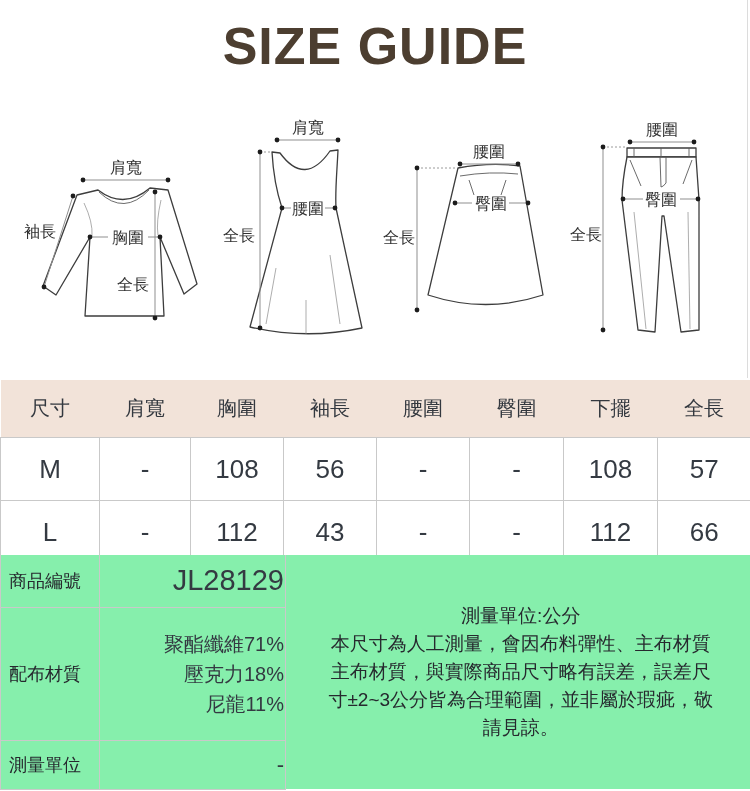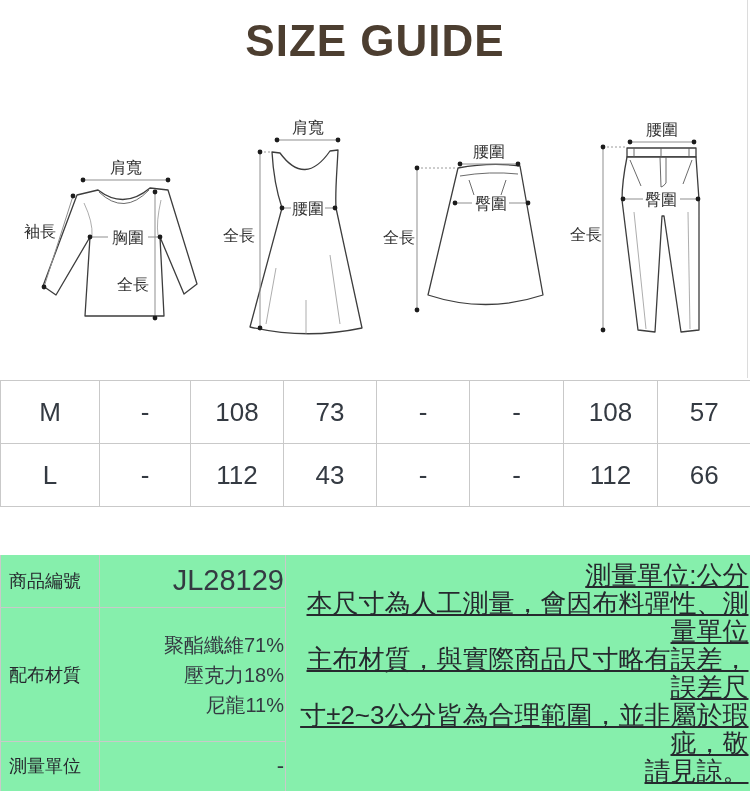--- a/index.html
+++ b/index.html
@@ -1,20 +1,20 @@
 <!DOCTYPE html>
 <html><head>
 <meta charset="utf-8">
 <style>
   html,body { margin:0; padding:0; background:#ffffff; }
   body { font-family:"Liberation Sans","DejaVu Sans",sans-serif; color:#333941; }
   .page { position:relative; width:750px; height:791px; background:#fff; overflow:hidden; }
 
   .title { position:absolute; top:16px; left:0; width:750px; text-align:center;
-           font-size:44px; font-weight:600; letter-spacing:1px; color:#4c3e30; }
+           font-size:52px; font-weight:600; letter-spacing:1px; color:#4c3e30; }
 
   .edge-line { position:absolute; top:0; right:2px; width:1px; height:378px; background:#dcdcdc; }
 
   .diagrams-svg { position:absolute; top:0; left:0; }
   .garment { fill:#ffffff; stroke:#3d3d3d; stroke-width:1.3; stroke-linejoin:round; }
   .detail  { fill:none; stroke:#5a5a5a; stroke-width:0.9; }
   .crease  { fill:none; stroke:#8a8a8a; stroke-width:0.7; }
   .mline   { stroke:#8f8f8f; stroke-width:1; fill:none; }
   .mdash   { stroke:#9a9a9a; stroke-width:1; stroke-dasharray:2,2; fill:none; }
   .mdot    { fill:#1c1c1c; }
@@ -30,22 +30,22 @@
   .size-table td:last-child { border-right:none; }
 
   .info-table { top:555px; }
   .info-table td { border:1px solid #c9c9c9; border-top:none; background:#86efac; vertical-align:middle; }
   .label-cell { text-align:left; padding-left:8px; font-size:18px; color:#26292e; }
   .value-cell { text-align:right; color:#343a42; }
   .code-cell  { font-size:29px; }
   .fabric-cell{ font-size:20px; line-height:30px; }
   .dash-cell  { font-size:22px; }
   .note-cell  { border-right:none !important; border-bottom:none !important;
-                padding:6px 2px 6px 7px; font-size:26px; line-height:28px; color:#26292e;
-                text-align:right;text-decoration:underline; }
+                padding:6px 2px 6px 7px; font-size:19px; line-height:28px; color:#26292e;
+                text-align:center; }
 </style>
 </head>
 <body>
 
 <div class="page">
 
   <div class="title">SIZE GUIDE</div>
 
   <svg class="diagrams-svg" width="750" height="380" viewBox="0 0 750 380">
 
@@ -146,25 +146,35 @@
       <col style="width:99px">
         <col style="width:91px">
         <col style="width:93px">
         <col style="width:93px">
       <col style="width:93px">
         <col style="width:94px">
         <col style="width:94px">
         <col style="width:93px">
     </colgroup>
     <tbody>
+        <tr>
+      <th>尺寸</th>
+      <th>肩寬</th>
+      <th>胸圍</th>
+      <th>袖長</th>
+      <th>腰圍</th>
+      <th>臀圍</th>
+      <th>下擺</th>
+      <th>全長</th>
+    </tr>
     <tr>
       <td>M</td>
       <td>-</td>
       <td>108</td>
-      <td>73</td>
+      <td>56</td>
       <td>-</td>
       <td>-</td>
       <td>108</td>
       <td>57</td>
     </tr>
     <tr>
       <td>L</td>
       <td>-</td>
       <td>112</td>
       <td>43</td>
@@ -181,21 +191,21 @@
       <col style="width:99px">
         <col style="width:186px">
         <col style="width:465px">
     </colgroup>
     <tbody>
         <tr style="height:52px">
       <td class="label-cell">商品編號</td>
       <td class="value-cell code-cell">JL28129</td>
       <td class="note-cell" rowspan="3">
         <div>測量單位:公分</div>
-        <div>本尺寸為人工測量，會因布料彈性、測量單位</div>
+        <div>本尺寸為人工測量，會因布料彈性、主布材質</div>
         <div>主布材質，與實際商品尺寸略有誤差，誤差尺</div>
         <div>寸±2~3公分皆為合理範圍，並非屬於瑕疵，敬</div>
         <div>請見諒。</div>
       </td>
     </tr>
     <tr style="height:133px">
       <td class="label-cell">配布材質</td>
       <td class="value-cell fabric-cell">
         <div>聚酯纖維71%</div>
         <div>壓克力18%</div>

